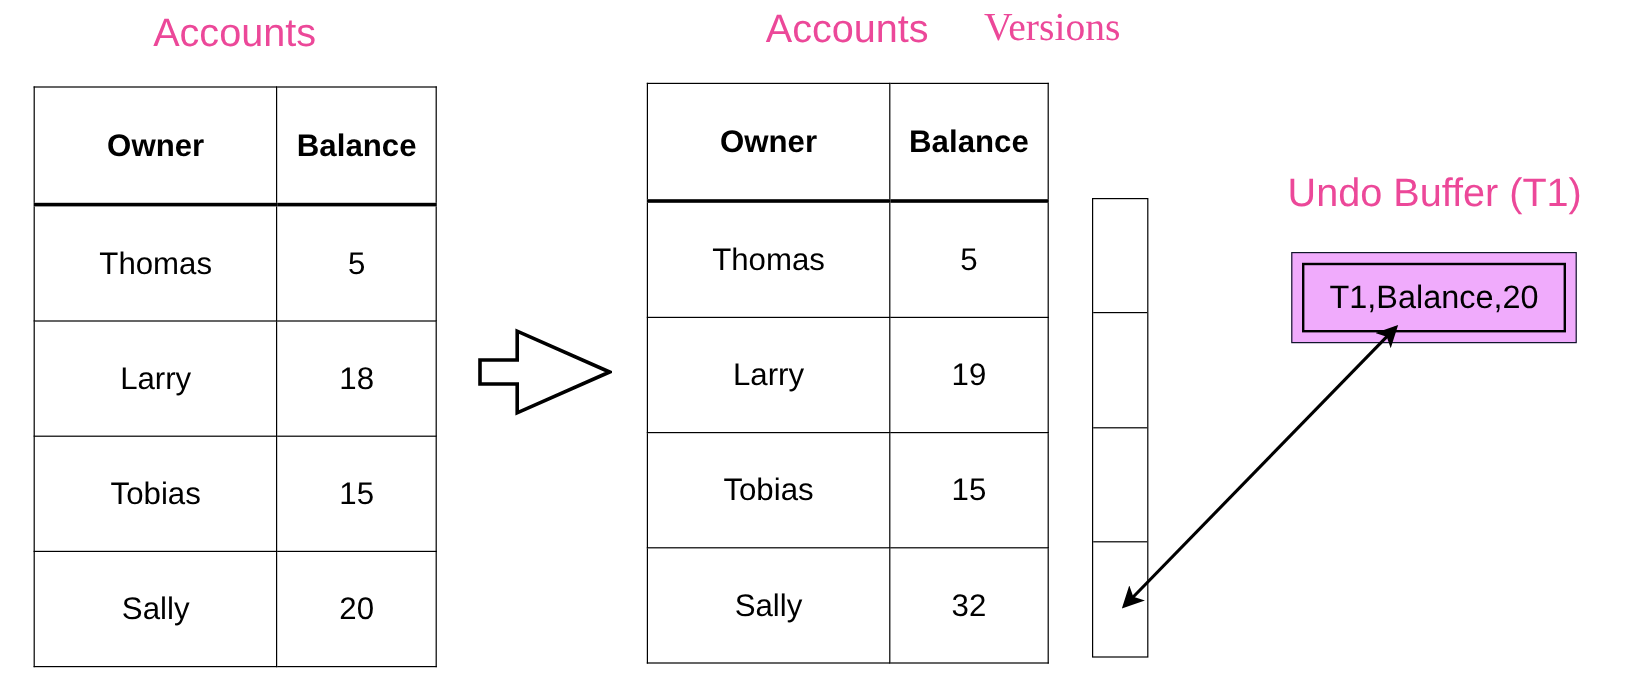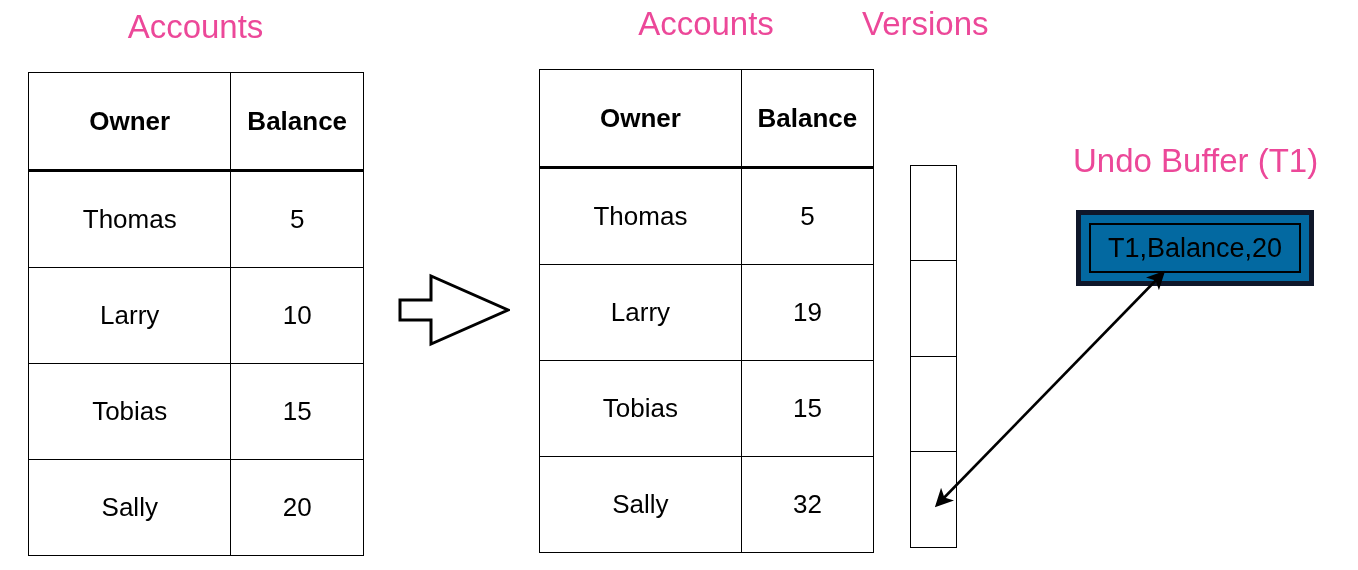--- a/index.html
+++ b/index.html
@@ -25,21 +25,21 @@
     position: absolute;
     font-size: 33px;
     font-weight: 400;
     line-height: 1;
     white-space: nowrap;
     color: #ec4899;
     letter-spacing: 0px;
   }
   #title-accounts-left { left: 28px;  top: 10px; width: 335px; text-align: center; }
   #title-accounts-right { left: 539px; top: 7px;  width: 334px; text-align: center; }
-  #title-versions      { left: 862px; top: 7px;  text-align: left; }
+  #title-versions      { left: 820px; top: 7px;  text-align: left; font-family: Liberation Serif, serif; }
   #title-undo-buffer   { left: 1073px; top: 144px; text-align: left; }
 
   
   .acct-table {
     position: absolute;
     border-collapse: collapse;
     table-layout: fixed;
     background: #fff;
   }
   #table-accounts-before { left: 28px;  top: 72px; width: 336px; }
@@ -91,23 +91,23 @@
     border-bottom: 1.6px solid #000;
   }
   #versions-column .version-cell:last-child { border-bottom: none; }
 
   
   #undo-buffer-outer {
     left: 1076px;
     top: 210px;
     width: 238px;
     height: 76px;
-    border: 5px solid #0f172a;
-    box-sizing: border-box;
-    background: #0369a1;
+    border: 1px solid #0f172a;
+    box-sizing: border-box;
+    background: #f0abfc;
   }
   #undo-buffer-inner {
     position: absolute;
     left: 8px;
     top: 8px;
     right: 8px;
     bottom: 8px;
     border: 2.4px solid #000;
     box-sizing: border-box;
     display: flex;
@@ -142,21 +142,21 @@
       <th class="col-balance">Balance</th>
     </tr>
   </thead>
   <tbody>
     <tr>
       <td>Thomas</td>
       <td>5</td>
     </tr>
     <tr>
       <td>Larry</td>
-      <td>10</td>
+      <td>18</td>
     </tr>
     <tr>
       <td>Tobias</td>
       <td>15</td>
     </tr>
     <tr>
       <td>Sally</td>
       <td>20</td>
     </tr>
   </tbody>

